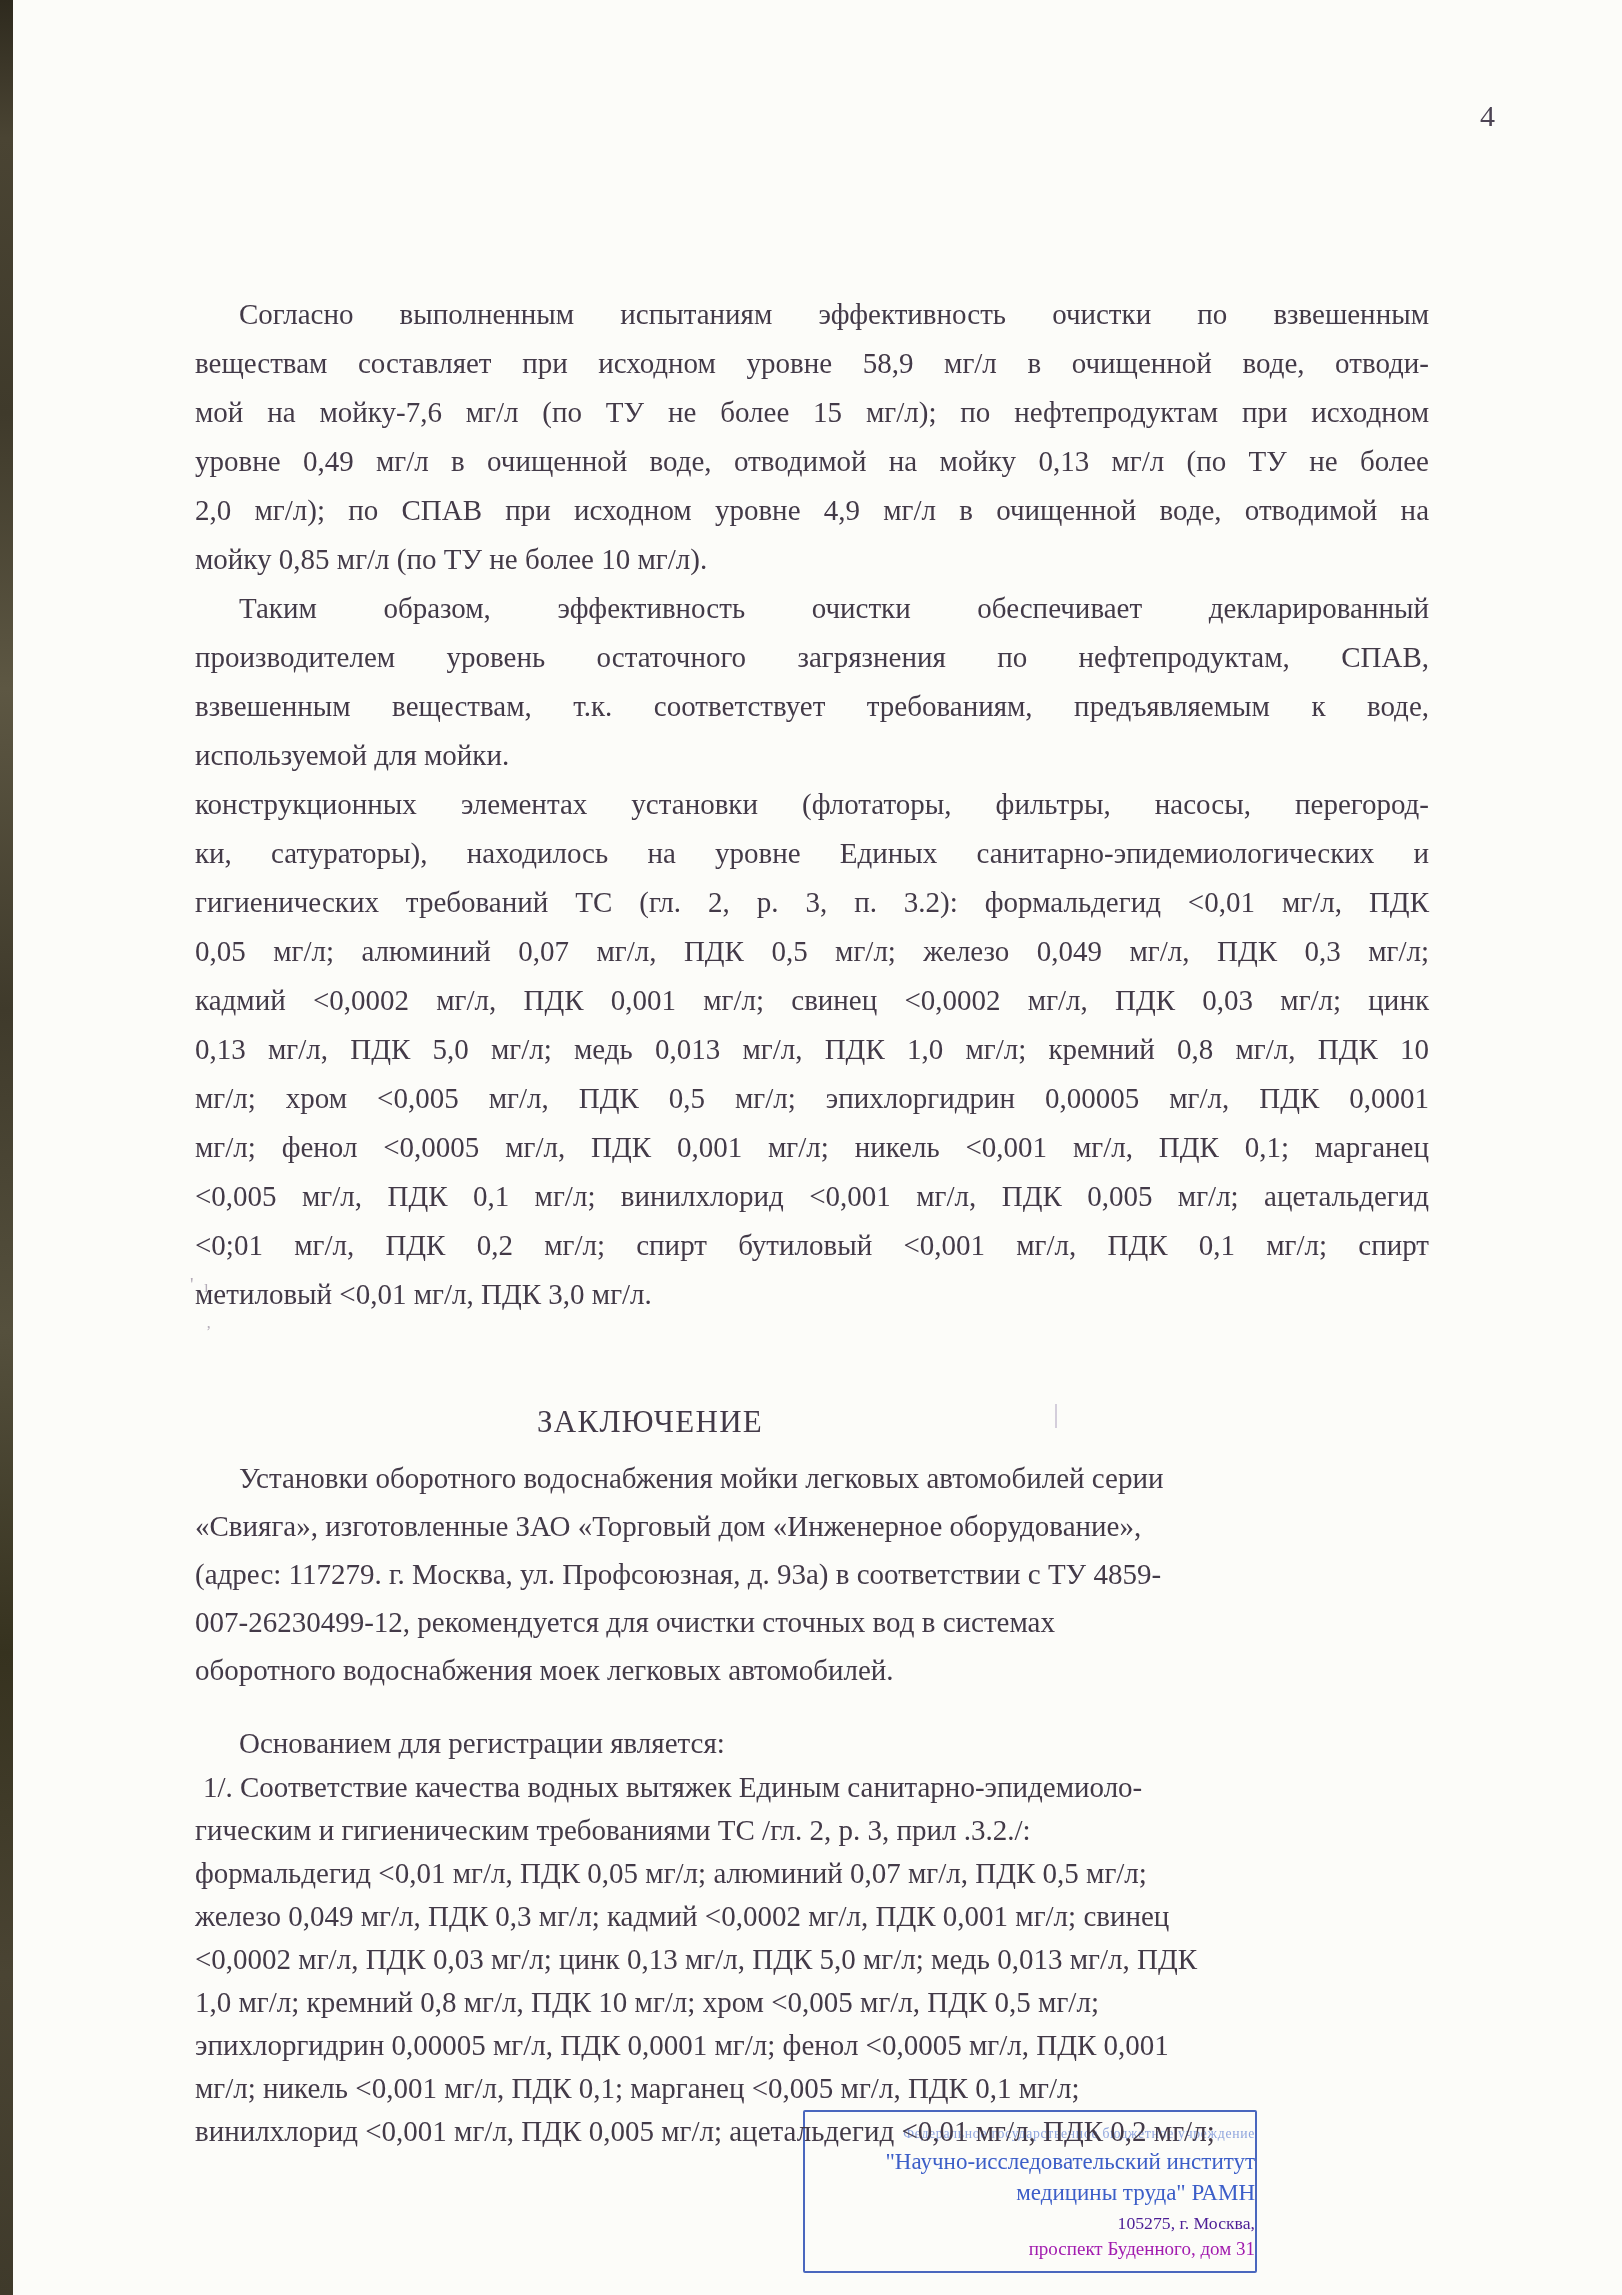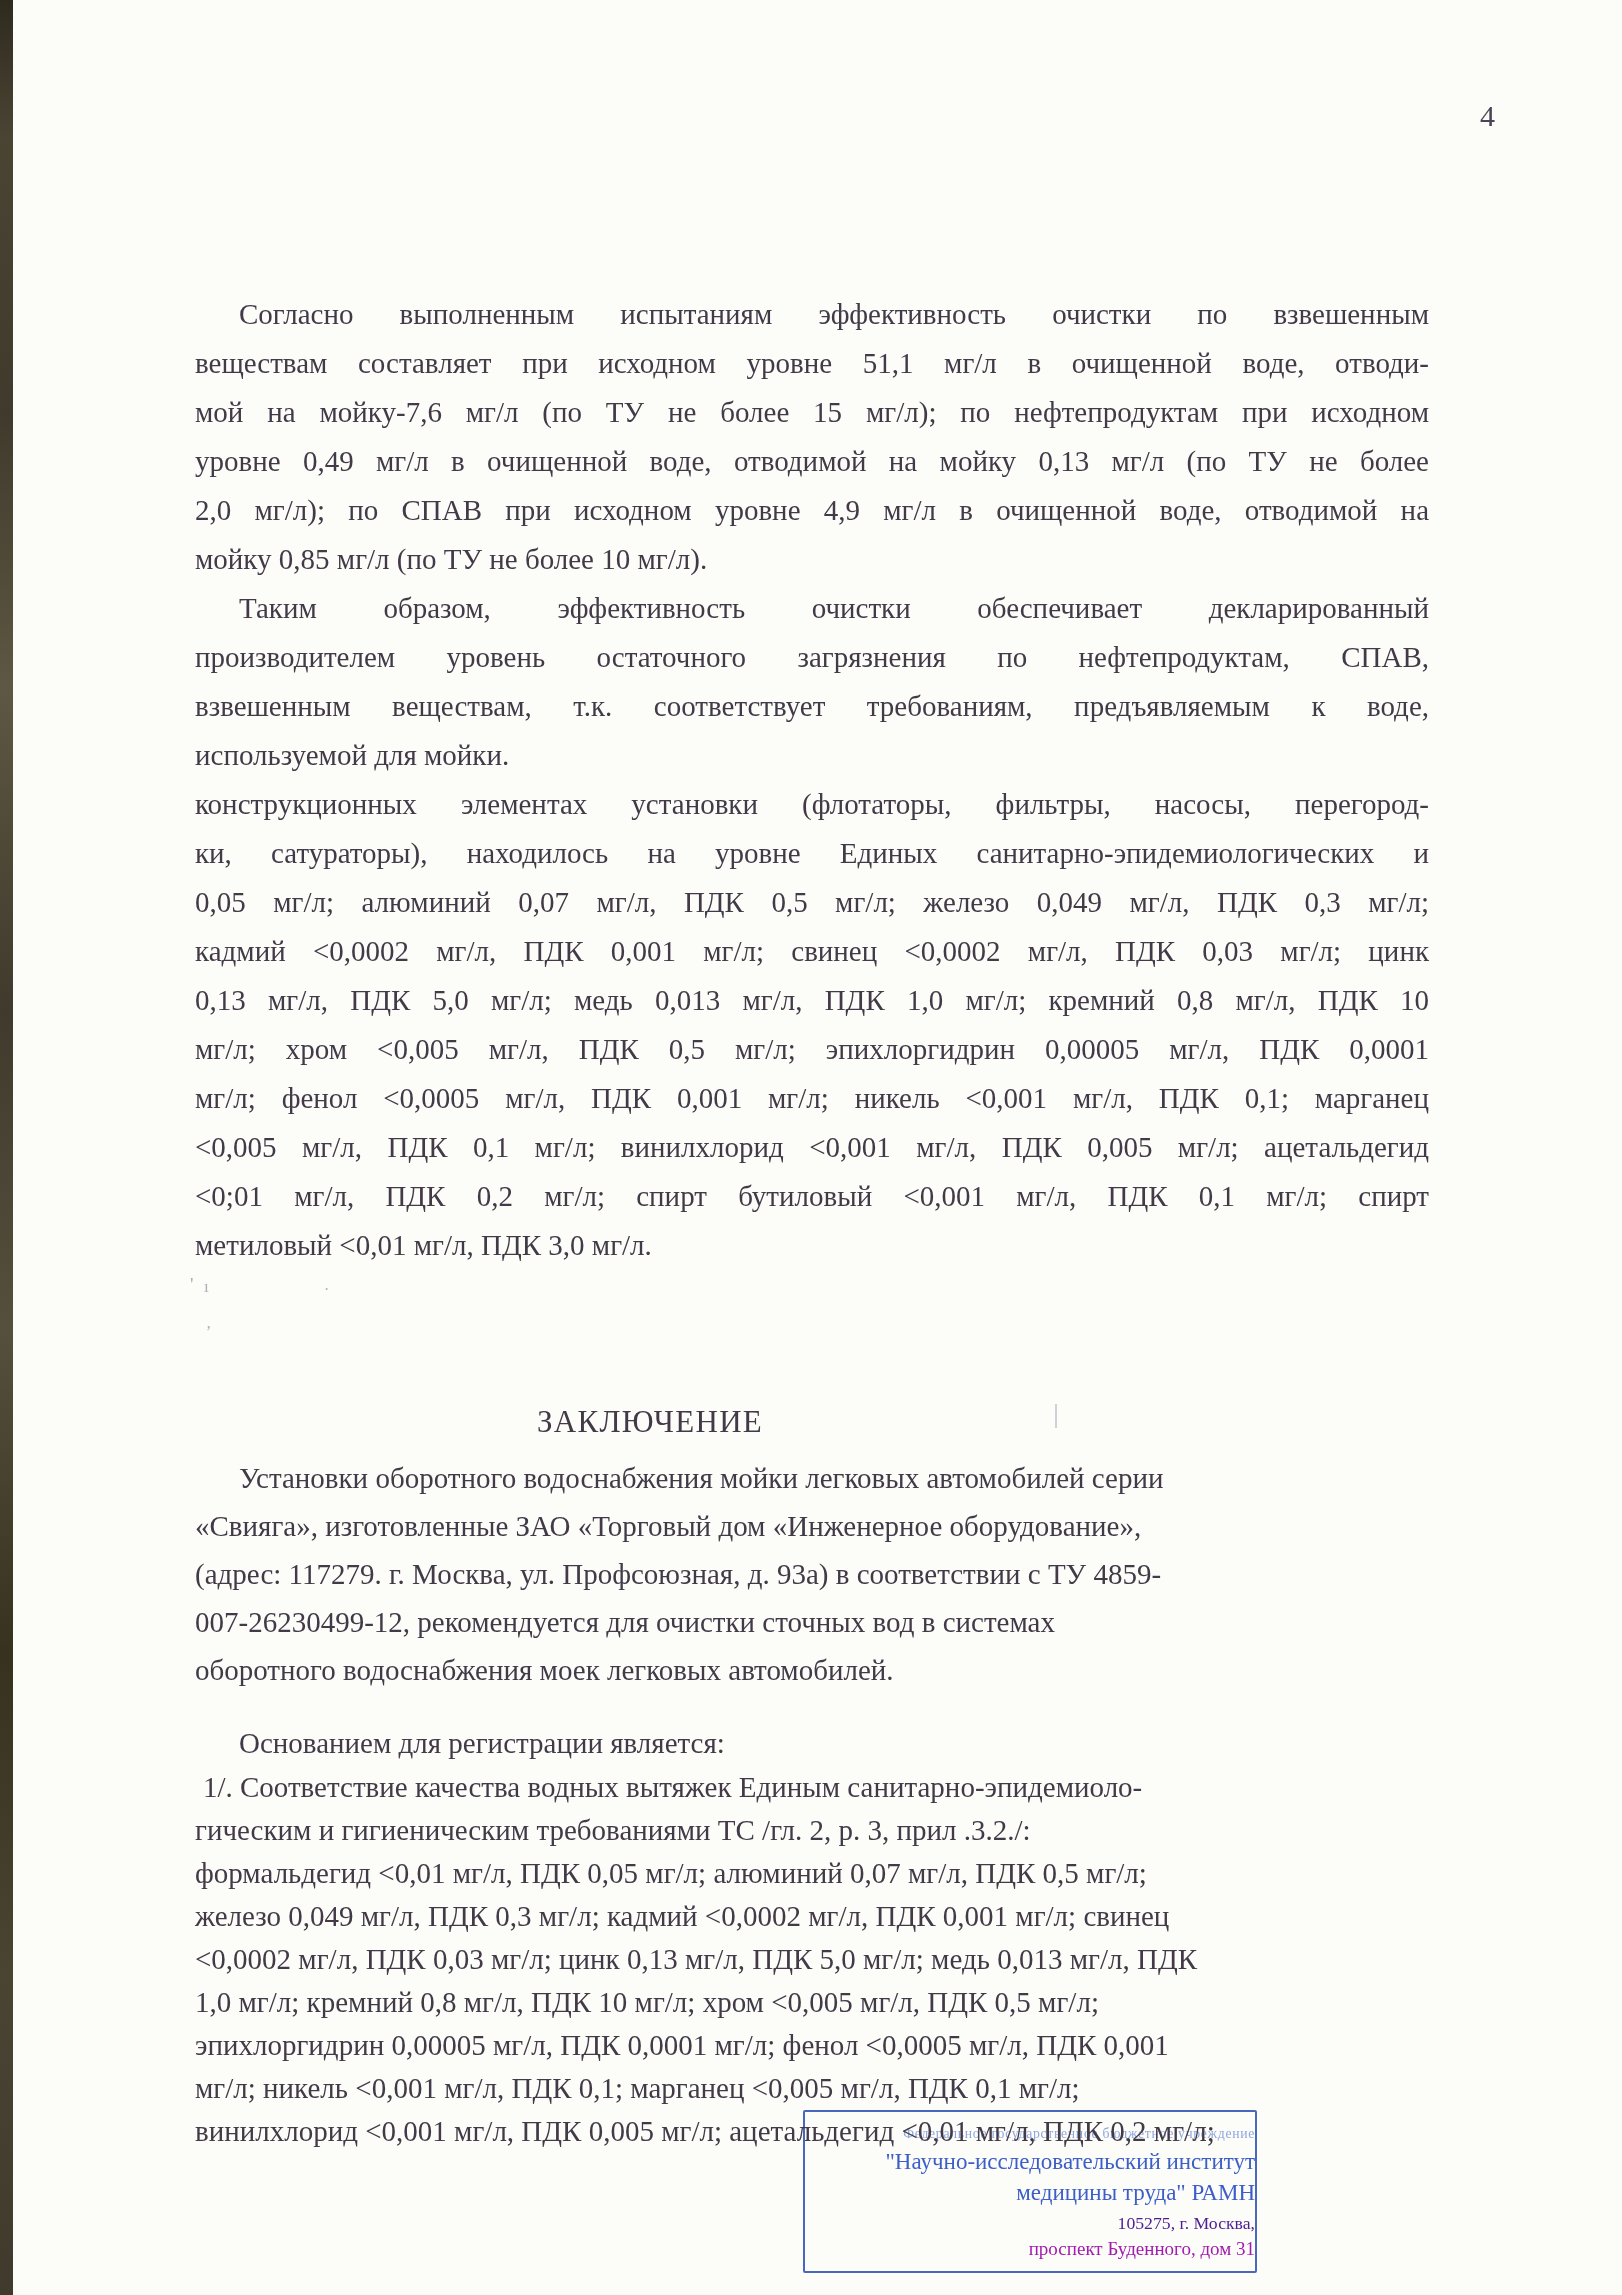--- a/index.html
+++ b/index.html
@@ -85,31 +85,32 @@
 <div class="page">
 
   <div class="scan-edge"></div>
 
   <div class="page-number">4</div>
 
   <div class="text-layer">
 
     <div class="blk" id="block1">
       <div class="ln ind">Согласно выполненным испытаниям эффективность очистки по взвешенным</div>
-      <div class="ln">веществам составляет при исходном уровне 51,1 мг/л в очищенной воде, отводи-</div>
+      <div class="ln">веществам составляет при исходном уровне 58,9 мг/л в очищенной воде, отводи-</div>
       <div class="ln">мой на мойку-7,6 мг/л (по ТУ не более 15 мг/л); по нефтепродуктам  при исходном</div>
       <div class="ln">уровне 0,49 мг/л в очищенной воде, отводимой на мойку 0,13 мг/л (по ТУ не более</div>
       <div class="ln">2,0 мг/л); по СПАВ при исходном уровне 4,9 мг/л в очищенной воде, отводимой на</div>
       <div class="ln last">мойку 0,85 мг/л   (по ТУ не более 10 мг/л).</div>
       <div class="ln ind">Таким образом, эффективность очистки обеспечивает декларированный</div>
       <div class="ln">производителем уровень остаточного загрязнения по нефтепродуктам, СПАВ,</div>
       <div class="ln">взвешенным веществам, т.к. соответствует требованиям, предъявляемым к воде,</div>
       <div class="ln last">используемой для мойки.</div>
       <div class="ln">конструкционных элементах установки (флотаторы, фильтры, насосы, перегород-</div>
       <div class="ln">ки, сатураторы), находилось на уровне Единых санитарно-эпидемиологических и</div>
+      <div class="ln">гигиенических требований ТС (гл. 2, р. 3, п. 3.2): формальдегид &lt;0,01 мг/л, ПДК</div>
       <div class="ln">0,05 мг/л; алюминий 0,07 мг/л, ПДК 0,5 мг/л; железо 0,049 мг/л, ПДК 0,3 мг/л;</div>
       <div class="ln">кадмий  &lt;0,0002 мг/л, ПДК 0,001 мг/л; свинец &lt;0,0002 мг/л, ПДК 0,03 мг/л; цинк</div>
       <div class="ln">0,13 мг/л, ПДК 5,0 мг/л; медь 0,013 мг/л, ПДК 1,0 мг/л; кремний 0,8 мг/л, ПДК  10</div>
       <div class="ln">мг/л; хром &lt;0,005 мг/л, ПДК 0,5 мг/л; эпихлоргидрин 0,00005 мг/л, ПДК 0,0001</div>
       <div class="ln">мг/л; фенол &lt;0,0005 мг/л, ПДК 0,001 мг/л; никель &lt;0,001 мг/л, ПДК 0,1; марганец</div>
       <div class="ln">&lt;0,005 мг/л,  ПДК 0,1 мг/л; винилхлорид &lt;0,001 мг/л, ПДК 0,005 мг/л; ацетальдегид</div>
       <div class="ln">&lt;0;01 мг/л, ПДК 0,2 мг/л; спирт бутиловый &lt;0,001 мг/л, ПДК 0,1 мг/л; спирт</div>
       <div class="ln last">метиловый &lt;0,01 мг/л, ПДК 3,0 мг/л.</div>
     </div>
 

